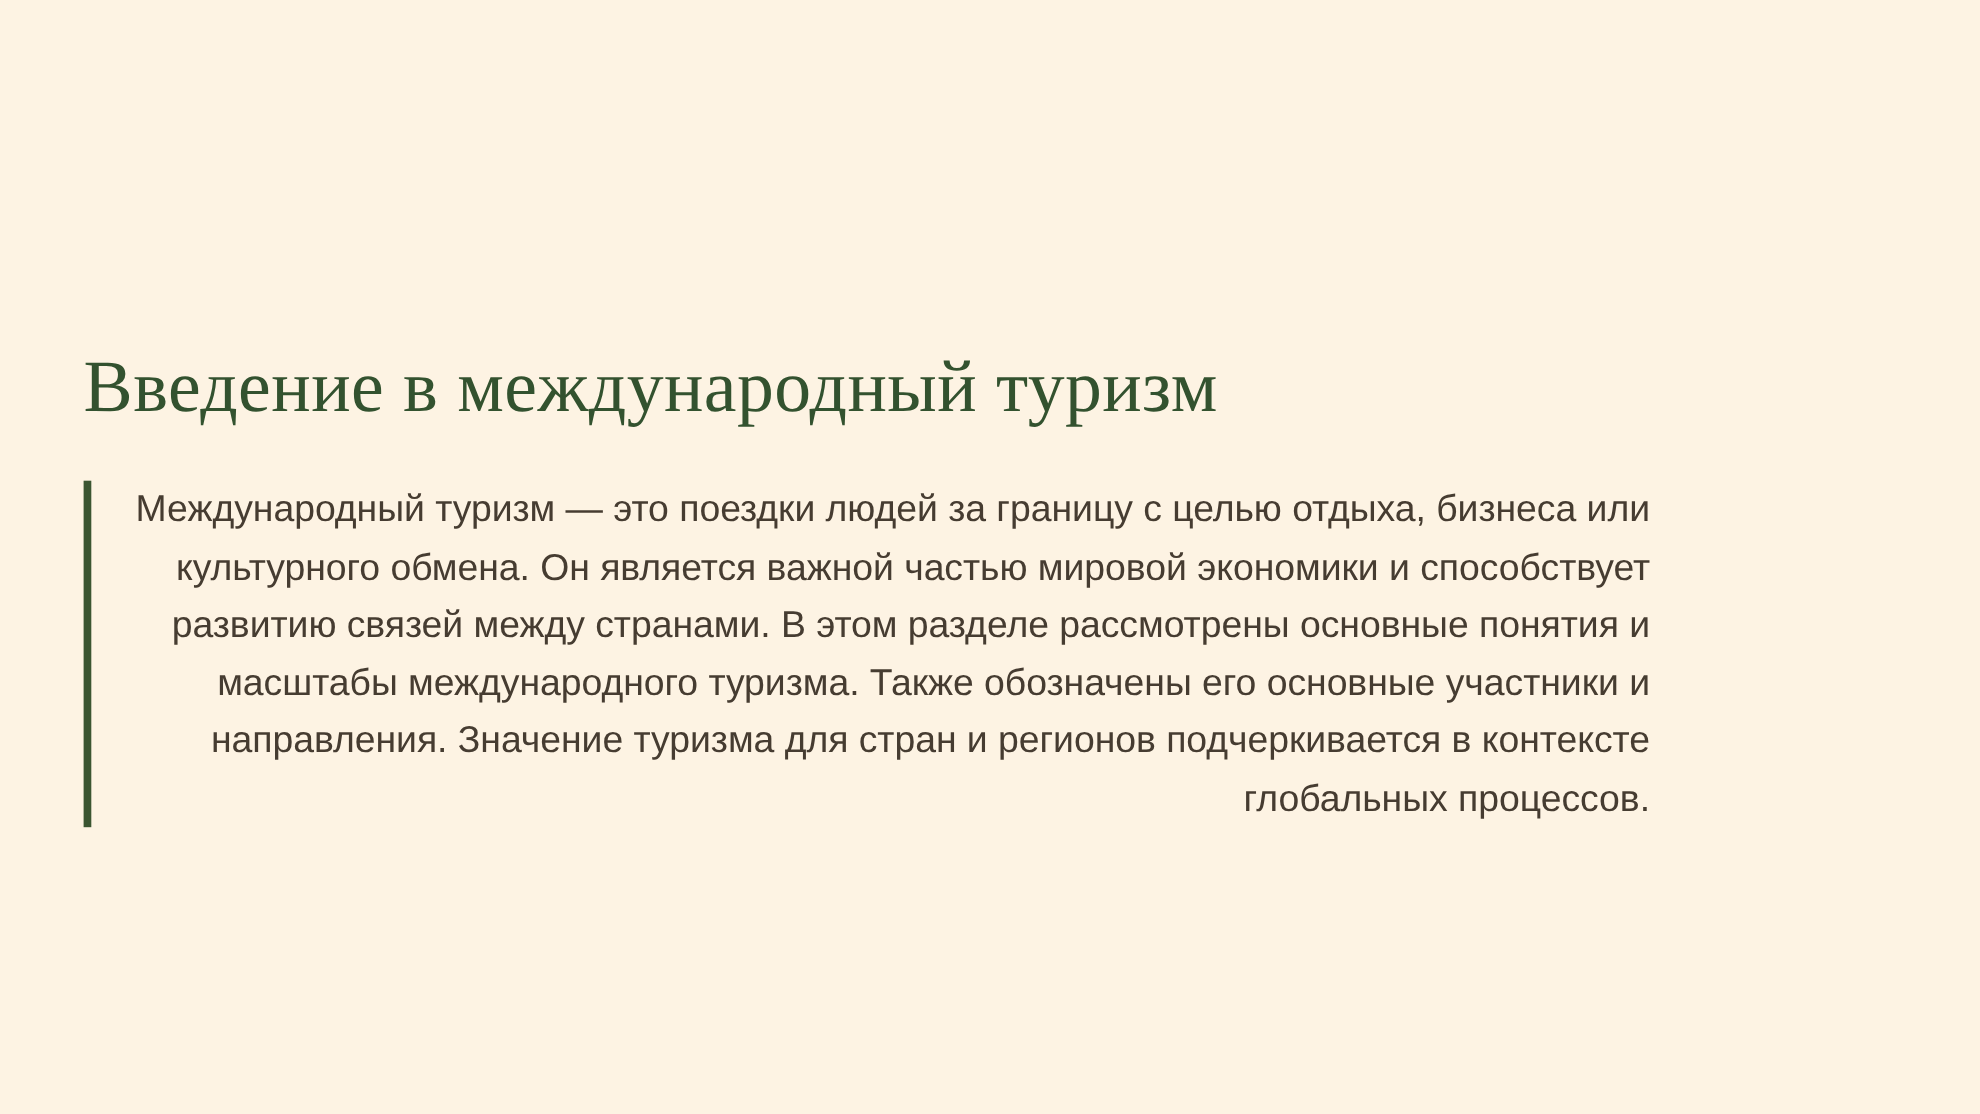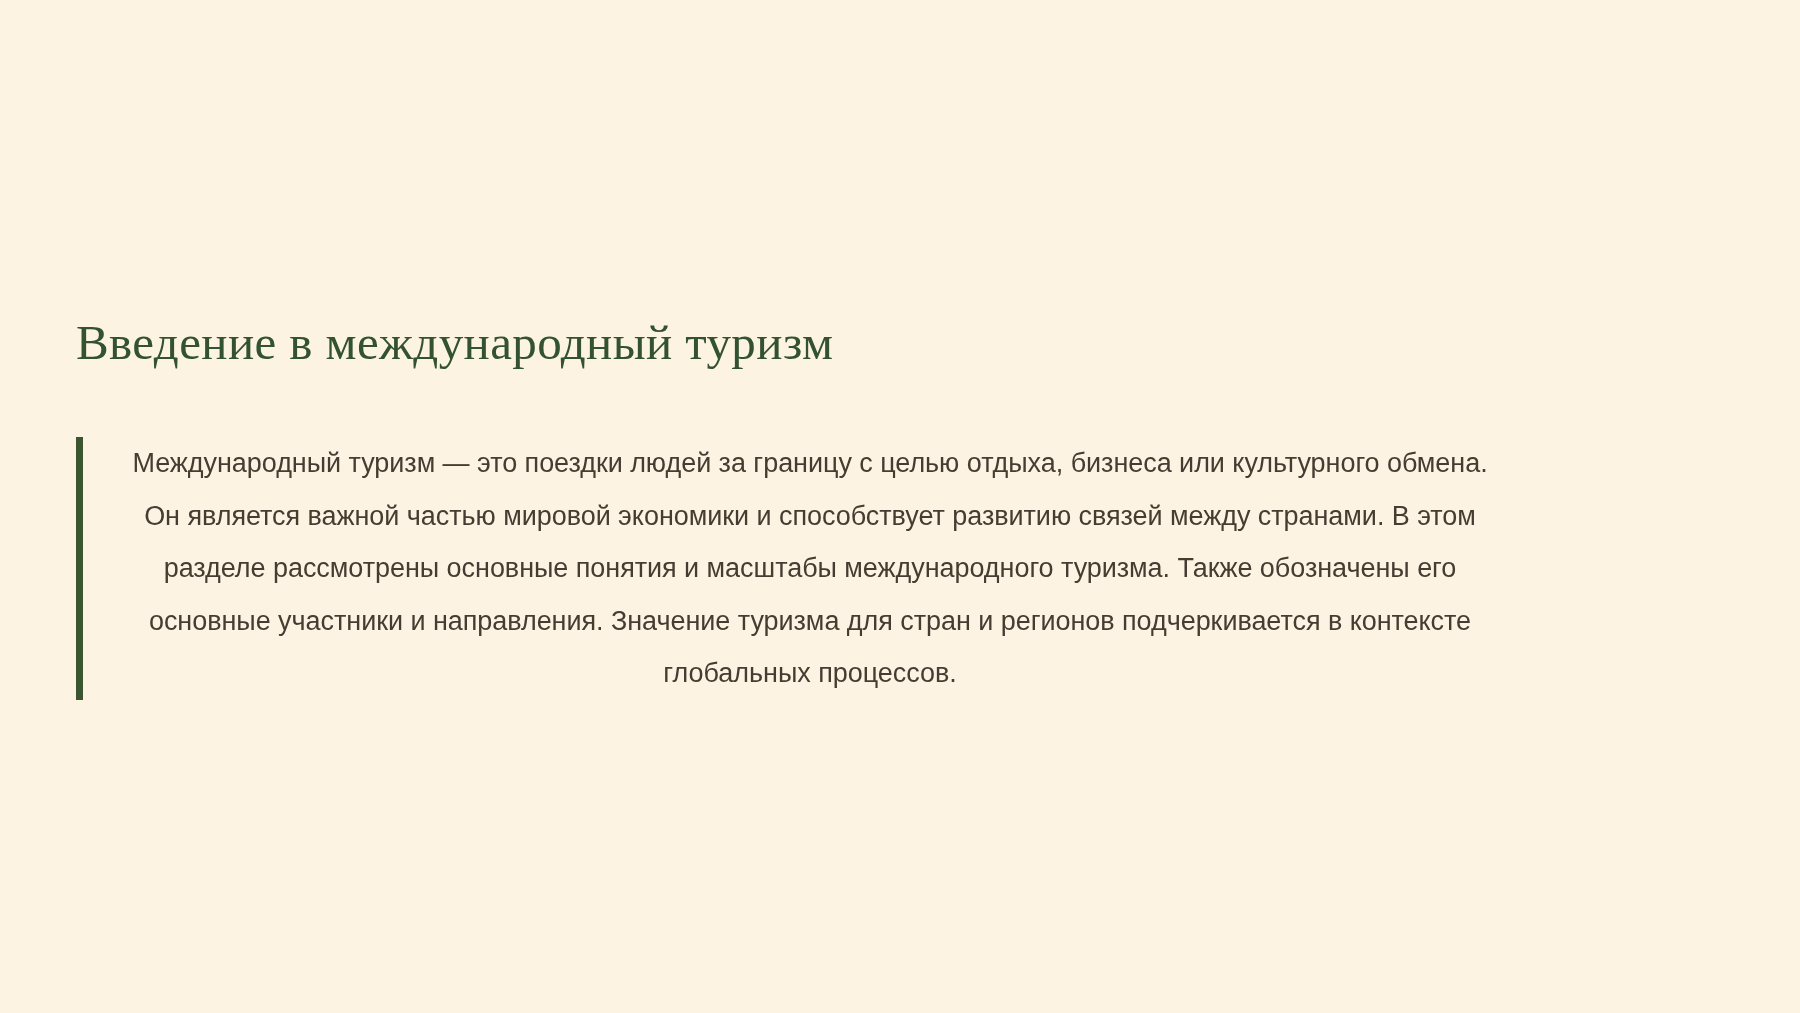--- a/index.html
+++ b/index.html
@@ -22,21 +22,21 @@
     background: #fdf3e3;
   }
 
   
   .page-title {
     position: absolute;
     left: 76px;
     top: 316px;
     margin: 0;
     font-family: "Liberation Serif", "DejaVu Serif", serif;
-    font-size: 49px;
+    font-size: 67px;
     font-weight: 400;
     line-height: 1.1;
     letter-spacing: 0.4px;
     color: #33522f;
     white-space: nowrap;
   }
 
   
   .body-block {
     position: absolute;
@@ -53,25 +53,25 @@
     min-height: 251px;
     background: #3b5531;
     border-radius: 0;
   }
 
   .body-text {
     flex: 1 1 auto;
     margin: 0;
     padding: 0 0 0 37px;
     font-family: "Liberation Sans", "DejaVu Sans", sans-serif;
-    font-size: 27px;
+    font-size: 34px;
     font-weight: 400;
     line-height: 52.5px;
     color: #463c31;
-    text-align: center;
+    text-align: right;
     letter-spacing: -0.05px;
   }
 </style>
 </head>
 <body>
 
 <div class="slide">
 
   <h1 class="page-title">Введение в международный туризм</h1>
 

